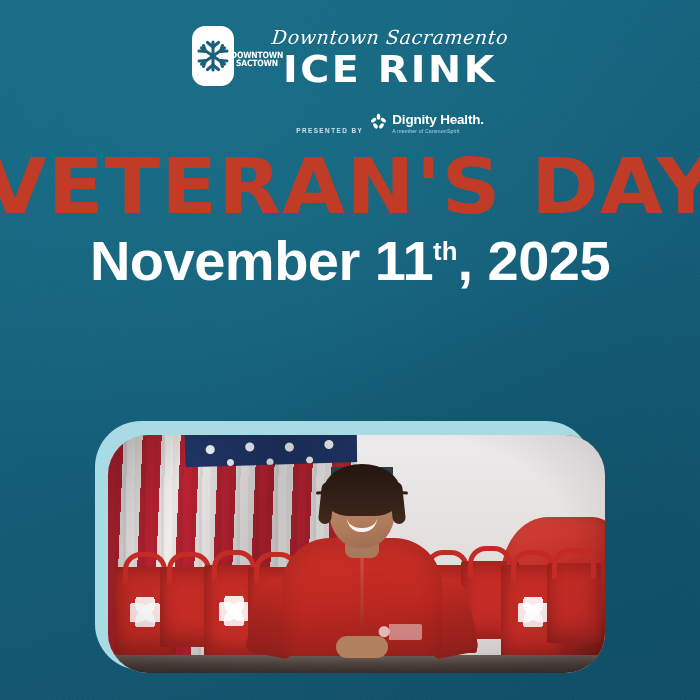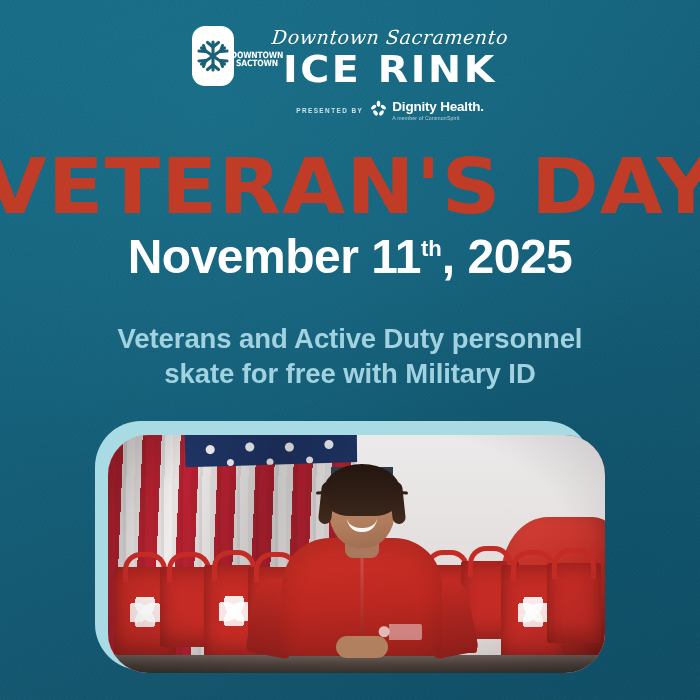--- a/index.html
+++ b/index.html
@@ -76,22 +76,22 @@
     margin-top:3px;
     font-family:"DejaVu Sans", sans-serif;
     font-weight:bold;
     font-size:38px;
     letter-spacing:2.5px;
     color:#ffffff;
     line-height:1;
     transform:scaleX(1.04);
   }
   .presented-row{
-    margin-top:12px;
-    display:flex; align-items:center; gap:7px;
+    margin-top:25px;
+    display:flex; align-items:flex-end; gap:7px;
   }
   .presented-by{
     font-size:6.4px; letter-spacing:1.45px; font-weight:bold;
     color:#cfe2e9;
     font-family:"Liberation Sans", sans-serif;
   }
   .dignity{ display:flex; align-items:center; gap:5px; }
   .dignity-text{ display:flex; flex-direction:column; line-height:1; }
   .dignity-name{
     font-family:"Liberation Sans", sans-serif;
@@ -114,21 +114,21 @@
     color:#c13c26;
     transform:scaleX(1.06);
     z-index:3;
   }
 
   .dateline{
     position:absolute; top:233px; left:0; right:0;
     text-align:center;
     font-family:"Liberation Sans", sans-serif;
     font-weight:bold;
-    font-size:48px;
+    font-size:56px;
     letter-spacing:-.5px;
     line-height:1;
     color:#ffffff;
     z-index:3;
   }
   .dateline sup{ font-size:.46em; vertical-align:super; line-height:0; letter-spacing:0; }
 
   .subcopy{
     position:absolute; top:322px; left:0; right:0;
     text-align:center;
@@ -433,24 +433,20 @@
           </span>
         </span>
       </div>
     </div>
   </div>
 
   <div class="headline">VETERAN'S DAY</div>
 
   <div class="dateline"><span>November 11</span><sup>th</sup><span>, 2025</span></div>
 
-  <div class="subcopy">
-    <div>Veterans and Active Duty personnel</div>
-    <div>skate for free with Military ID</div>
-  </div>
 
   <div class="photo-wrap">
     <div class="accent-frame"></div>
 
     <div class="photo" aria-label="Smiling volunteer in red Ice Rink fleece jacket behind a table of red tote gift bags with an American flag backdrop">
       <div class="photo-inner">
 
         <div class="backdrop"></div>
 
         <div class="flag">

